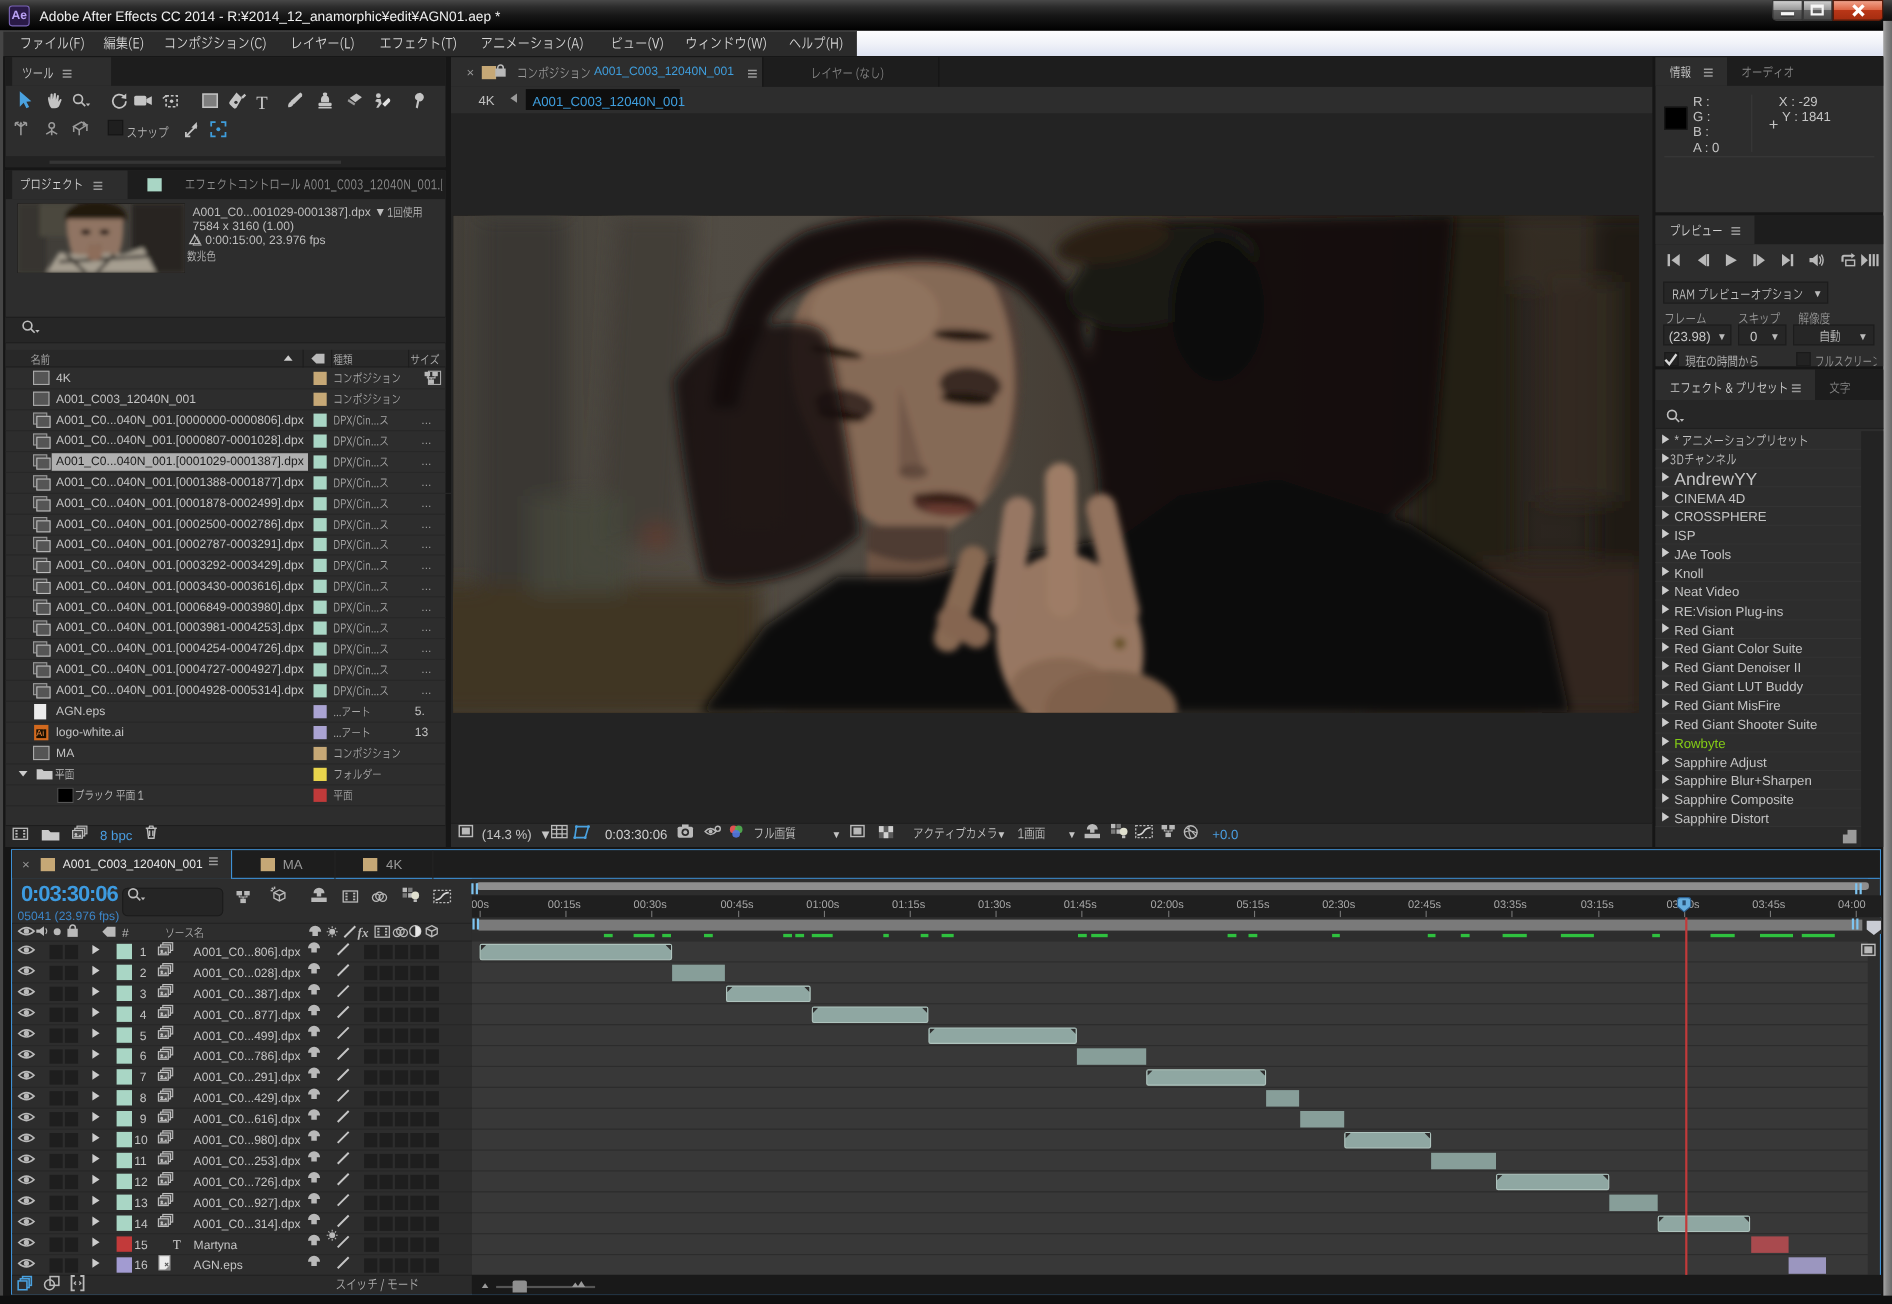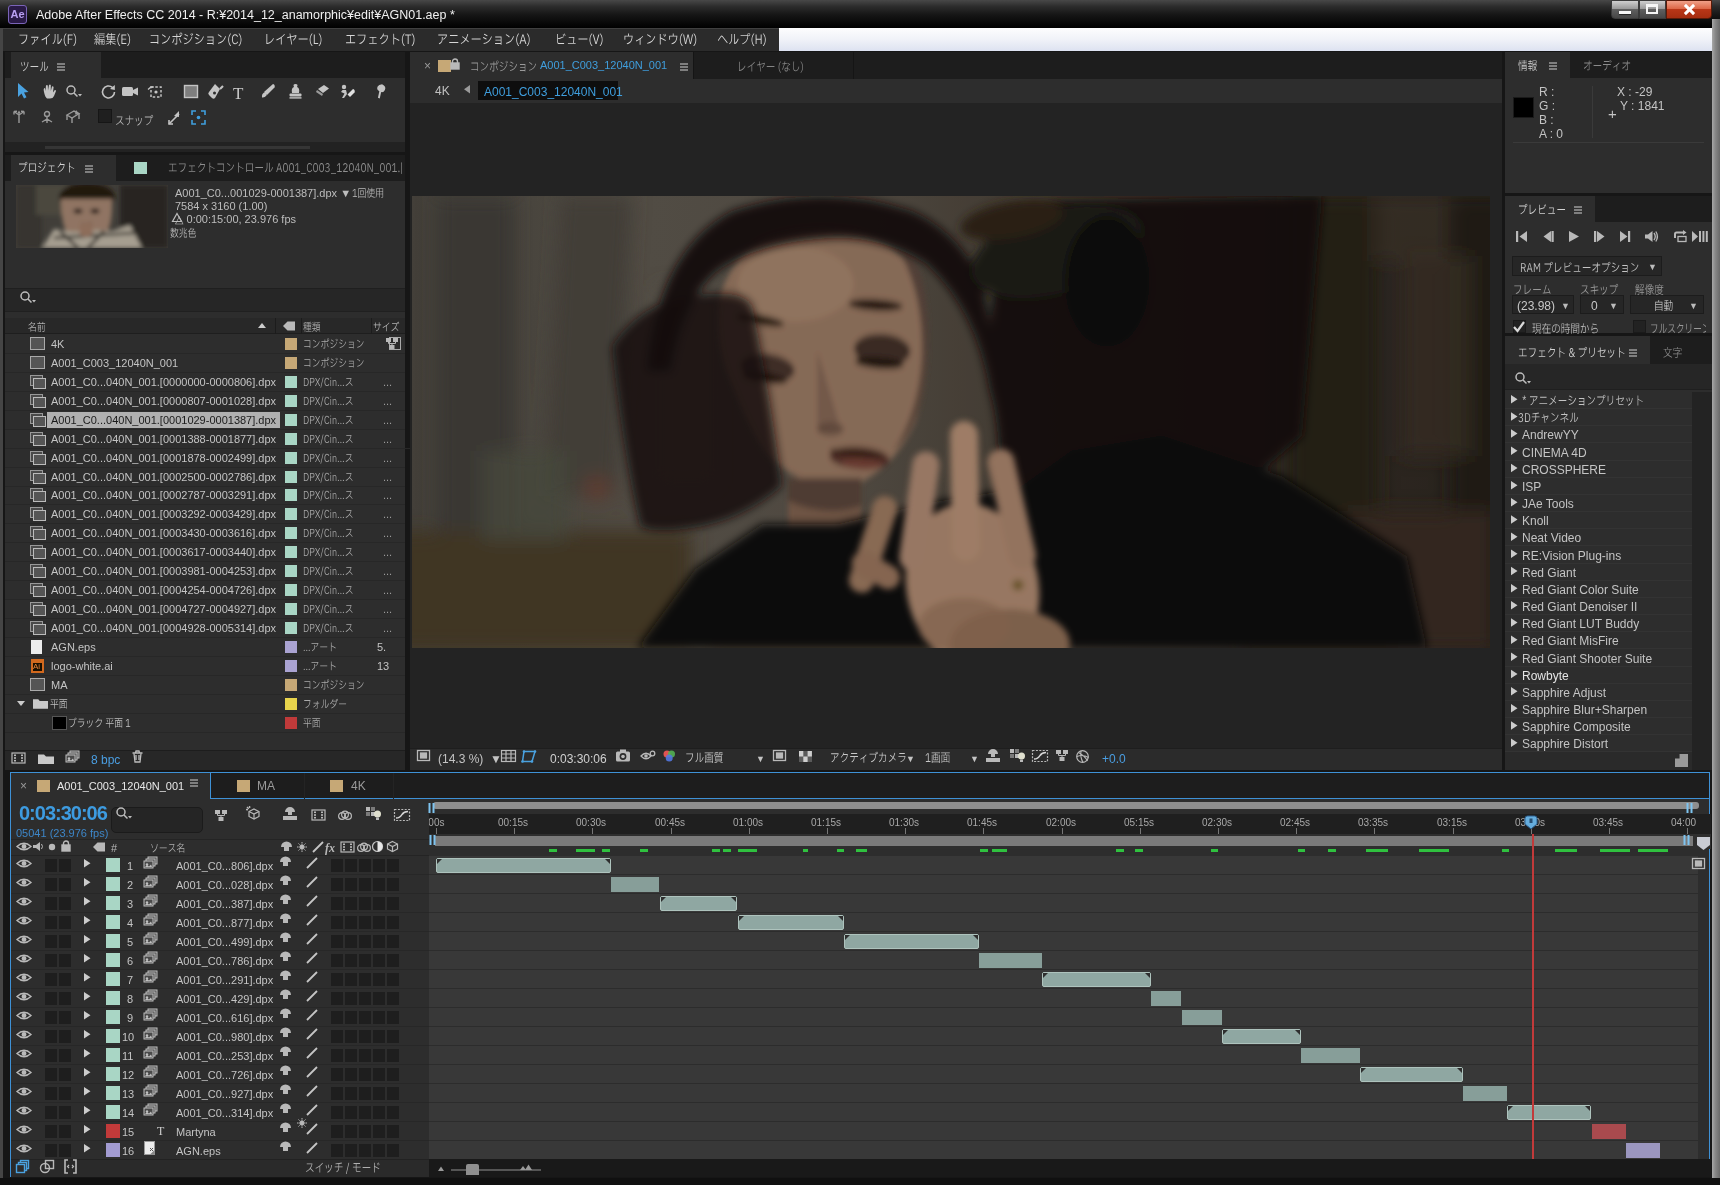--- a/index.html
+++ b/index.html
@@ -154,21 +154,21 @@
         <div class="abs" style="left:0;top:189.3px;width:400px;height:19px;border-bottom:1px solid #272727">
           <div class="abs" style="left:25px;top:2px;width:13px;height:11px;border:1px solid #999;background:#4a4a4a"></div>
           <div class="abs" style="left:28px;top:5px;width:13px;height:11px;border:1px solid #bbb;background:#555"></div>
           <div class="abs t" style="left:46px;top:4px;font-size:11px;color:#c4c4c4">A001_C0...040N_001.[0003430-0003616].dpx</div>
           <div class="abs" style="left:280px;top:3px;width:12px;height:12px;background:#a9d6c5"></div>
           <div class="abs t" style="left:378px;top:4px;font-size:11px;color:#9a9a9a">...</div>
         </div>
         <div class="abs" style="left:0;top:208.2px;width:400px;height:19px;border-bottom:1px solid #272727">
           <div class="abs" style="left:25px;top:2px;width:13px;height:11px;border:1px solid #999;background:#4a4a4a"></div>
           <div class="abs" style="left:28px;top:5px;width:13px;height:11px;border:1px solid #bbb;background:#555"></div>
-          <div class="abs t" style="left:46px;top:4px;font-size:11px;color:#c4c4c4">A001_C0...040N_001.[0003617-0003440].dpx</div>
+          <div class="abs t" style="left:46px;top:4px;font-size:11px;color:#c4c4c4">A001_C0...040N_001.[0006849-0003980].dpx</div>
           <div class="abs" style="left:280px;top:3px;width:12px;height:12px;background:#a9d6c5"></div>
           <div class="abs t" style="left:378px;top:4px;font-size:11px;color:#9a9a9a">...</div>
         </div>
         <div class="abs" style="left:0;top:227.2px;width:400px;height:19px;border-bottom:1px solid #272727">
           <div class="abs" style="left:25px;top:2px;width:13px;height:11px;border:1px solid #999;background:#4a4a4a"></div>
           <div class="abs" style="left:28px;top:5px;width:13px;height:11px;border:1px solid #bbb;background:#555"></div>
           <div class="abs t" style="left:46px;top:4px;font-size:11px;color:#c4c4c4">A001_C0...040N_001.[0003981-0004253].dpx</div>
           <div class="abs" style="left:280px;top:3px;width:12px;height:12px;background:#a9d6c5"></div>
           <div class="abs t" style="left:378px;top:4px;font-size:11px;color:#9a9a9a">...</div>
         </div>
@@ -361,21 +361,21 @@
 </div>
 
 <div class="panel" style="left:1505px;top:336px;width:207px;height:434px">
  <div class="tabbar" style="left:0;top:0;width:207px;height:28px"></div>
  <div class="abs" style="left:0;top:0;width:145px;height:28px;background:#2d2d2d"></div>
  <div class="abs" style="left:0;top:28px;width:207px;height:26px;background:#262626;border-bottom:1px solid #1f1f1f"></div>
  <div class="abs" id="efflist" style="left:0;top:56px;width:187px;height:360px">
         <div class="abs" style="left:0;top:0.0px;width:187px;height:17px;border-bottom:1px solid #333"></div>
         <div class="abs" style="left:0;top:17.2px;width:187px;height:17px;border-bottom:1px solid #333"></div>
         <div class="abs" style="left:0;top:34.3px;width:187px;height:17px;border-bottom:1px solid #333">
-          <div class="abs t" style="left:17px;top:3px;font-size:12px;color:#c4c4c4">AndrewYY</div>
+          <div class="abs t" style="left:17px;top:3px;font-size:16px;color:#c4c4c4">AndrewYY</div>
         </div>
         <div class="abs" style="left:0;top:51.5px;width:187px;height:17px;border-bottom:1px solid #333">
           <div class="abs t" style="left:17px;top:3px;font-size:12px;color:#c4c4c4">CINEMA 4D</div>
         </div>
         <div class="abs" style="left:0;top:68.7px;width:187px;height:17px;border-bottom:1px solid #333">
           <div class="abs t" style="left:17px;top:3px;font-size:12px;color:#c4c4c4">CROSSPHERE</div>
         </div>
         <div class="abs" style="left:0;top:85.9px;width:187px;height:17px;border-bottom:1px solid #333">
           <div class="abs t" style="left:17px;top:3px;font-size:12px;color:#c4c4c4">ISP</div>
         </div>
@@ -403,21 +403,21 @@
         <div class="abs" style="left:0;top:223.2px;width:187px;height:17px;border-bottom:1px solid #333">
           <div class="abs t" style="left:17px;top:3px;font-size:12px;color:#c4c4c4">Red Giant LUT Buddy</div>
         </div>
         <div class="abs" style="left:0;top:240.4px;width:187px;height:17px;border-bottom:1px solid #333">
           <div class="abs t" style="left:17px;top:3px;font-size:12px;color:#c4c4c4">Red Giant MisFire</div>
         </div>
         <div class="abs" style="left:0;top:257.6px;width:187px;height:17px;border-bottom:1px solid #333">
           <div class="abs t" style="left:17px;top:3px;font-size:12px;color:#c4c4c4">Red Giant Shooter Suite</div>
         </div>
         <div class="abs" style="left:0;top:274.7px;width:187px;height:17px;border-bottom:1px solid #333">
-          <div class="abs t" style="left:17px;top:3px;font-size:12px;color:#e5e5e5">Rowbyte</div>
+          <div class="abs t" style="left:17px;top:3px;font-size:12px;color:#84cc16">Rowbyte</div>
         </div>
         <div class="abs" style="left:0;top:291.9px;width:187px;height:17px;border-bottom:1px solid #333">
           <div class="abs t" style="left:17px;top:3px;font-size:12px;color:#c4c4c4">Sapphire Adjust</div>
         </div>
         <div class="abs" style="left:0;top:309.1px;width:187px;height:17px;border-bottom:1px solid #333">
           <div class="abs t" style="left:17px;top:3px;font-size:12px;color:#c4c4c4">Sapphire Blur+Sharpen</div>
         </div>
         <div class="abs" style="left:0;top:326.2px;width:187px;height:17px;border-bottom:1px solid #333">
           <div class="abs t" style="left:17px;top:3px;font-size:12px;color:#c4c4c4">Sapphire Composite</div>
         </div>

